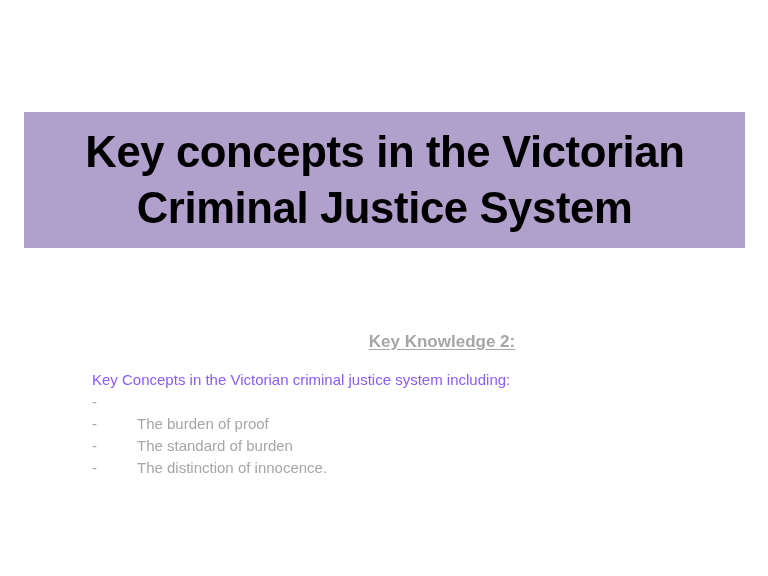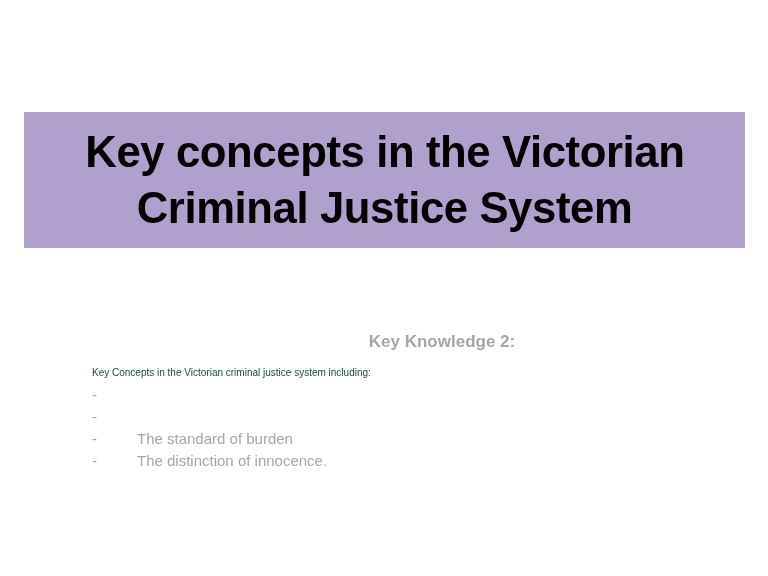--- a/index.html
+++ b/index.html
@@ -56,29 +56,30 @@
     width: 600px;
   }
 
   .kk-heading {
     color: #a6a6a6;
     font-family: "Liberation Sans", sans-serif;
     font-weight: bold;
     font-size: 17px;
     line-height: 24px;
     text-align: center;
+    text-decoration: underline;
     text-underline-offset: 2px;
     margin-left: 100px;
-    margin-bottom: 8px;
+    margin-bottom: 15px;
   }
 
   .intro-line {
-    color: #14532d;
+    color: #8b5cf6;
     font-family: "Liberation Sans", sans-serif;
-    font-size: 10px;
+    font-size: 15px;
     line-height: 22px;
     white-space: nowrap;
   }
 
   .bullet-row {
     display: flex;
     color: #a6a6a6;
     font-family: "Liberation Sans", sans-serif;
     font-size: 15px;
     line-height: 22px;
@@ -109,20 +110,21 @@
     <div class="kk-heading">Key Knowledge 2:</div>
 
     <div class="intro-line">Key Concepts in the Victorian criminal justice system including:</div>
 
     <div class="bullet-row">
       <span class="bullet-dash">-</span>
     </div>
 
     <div class="bullet-row">
       <span class="bullet-dash">-</span>
+      <span class="bullet-text">The burden of proof</span>
     </div>
 
     <div class="bullet-row">
       <span class="bullet-dash">-</span>
       <span class="bullet-text">The standard of burden</span>
     </div>
 
     <div class="bullet-row">
       <span class="bullet-dash">-</span>
       <span class="bullet-text">The distinction of innocence.</span>

